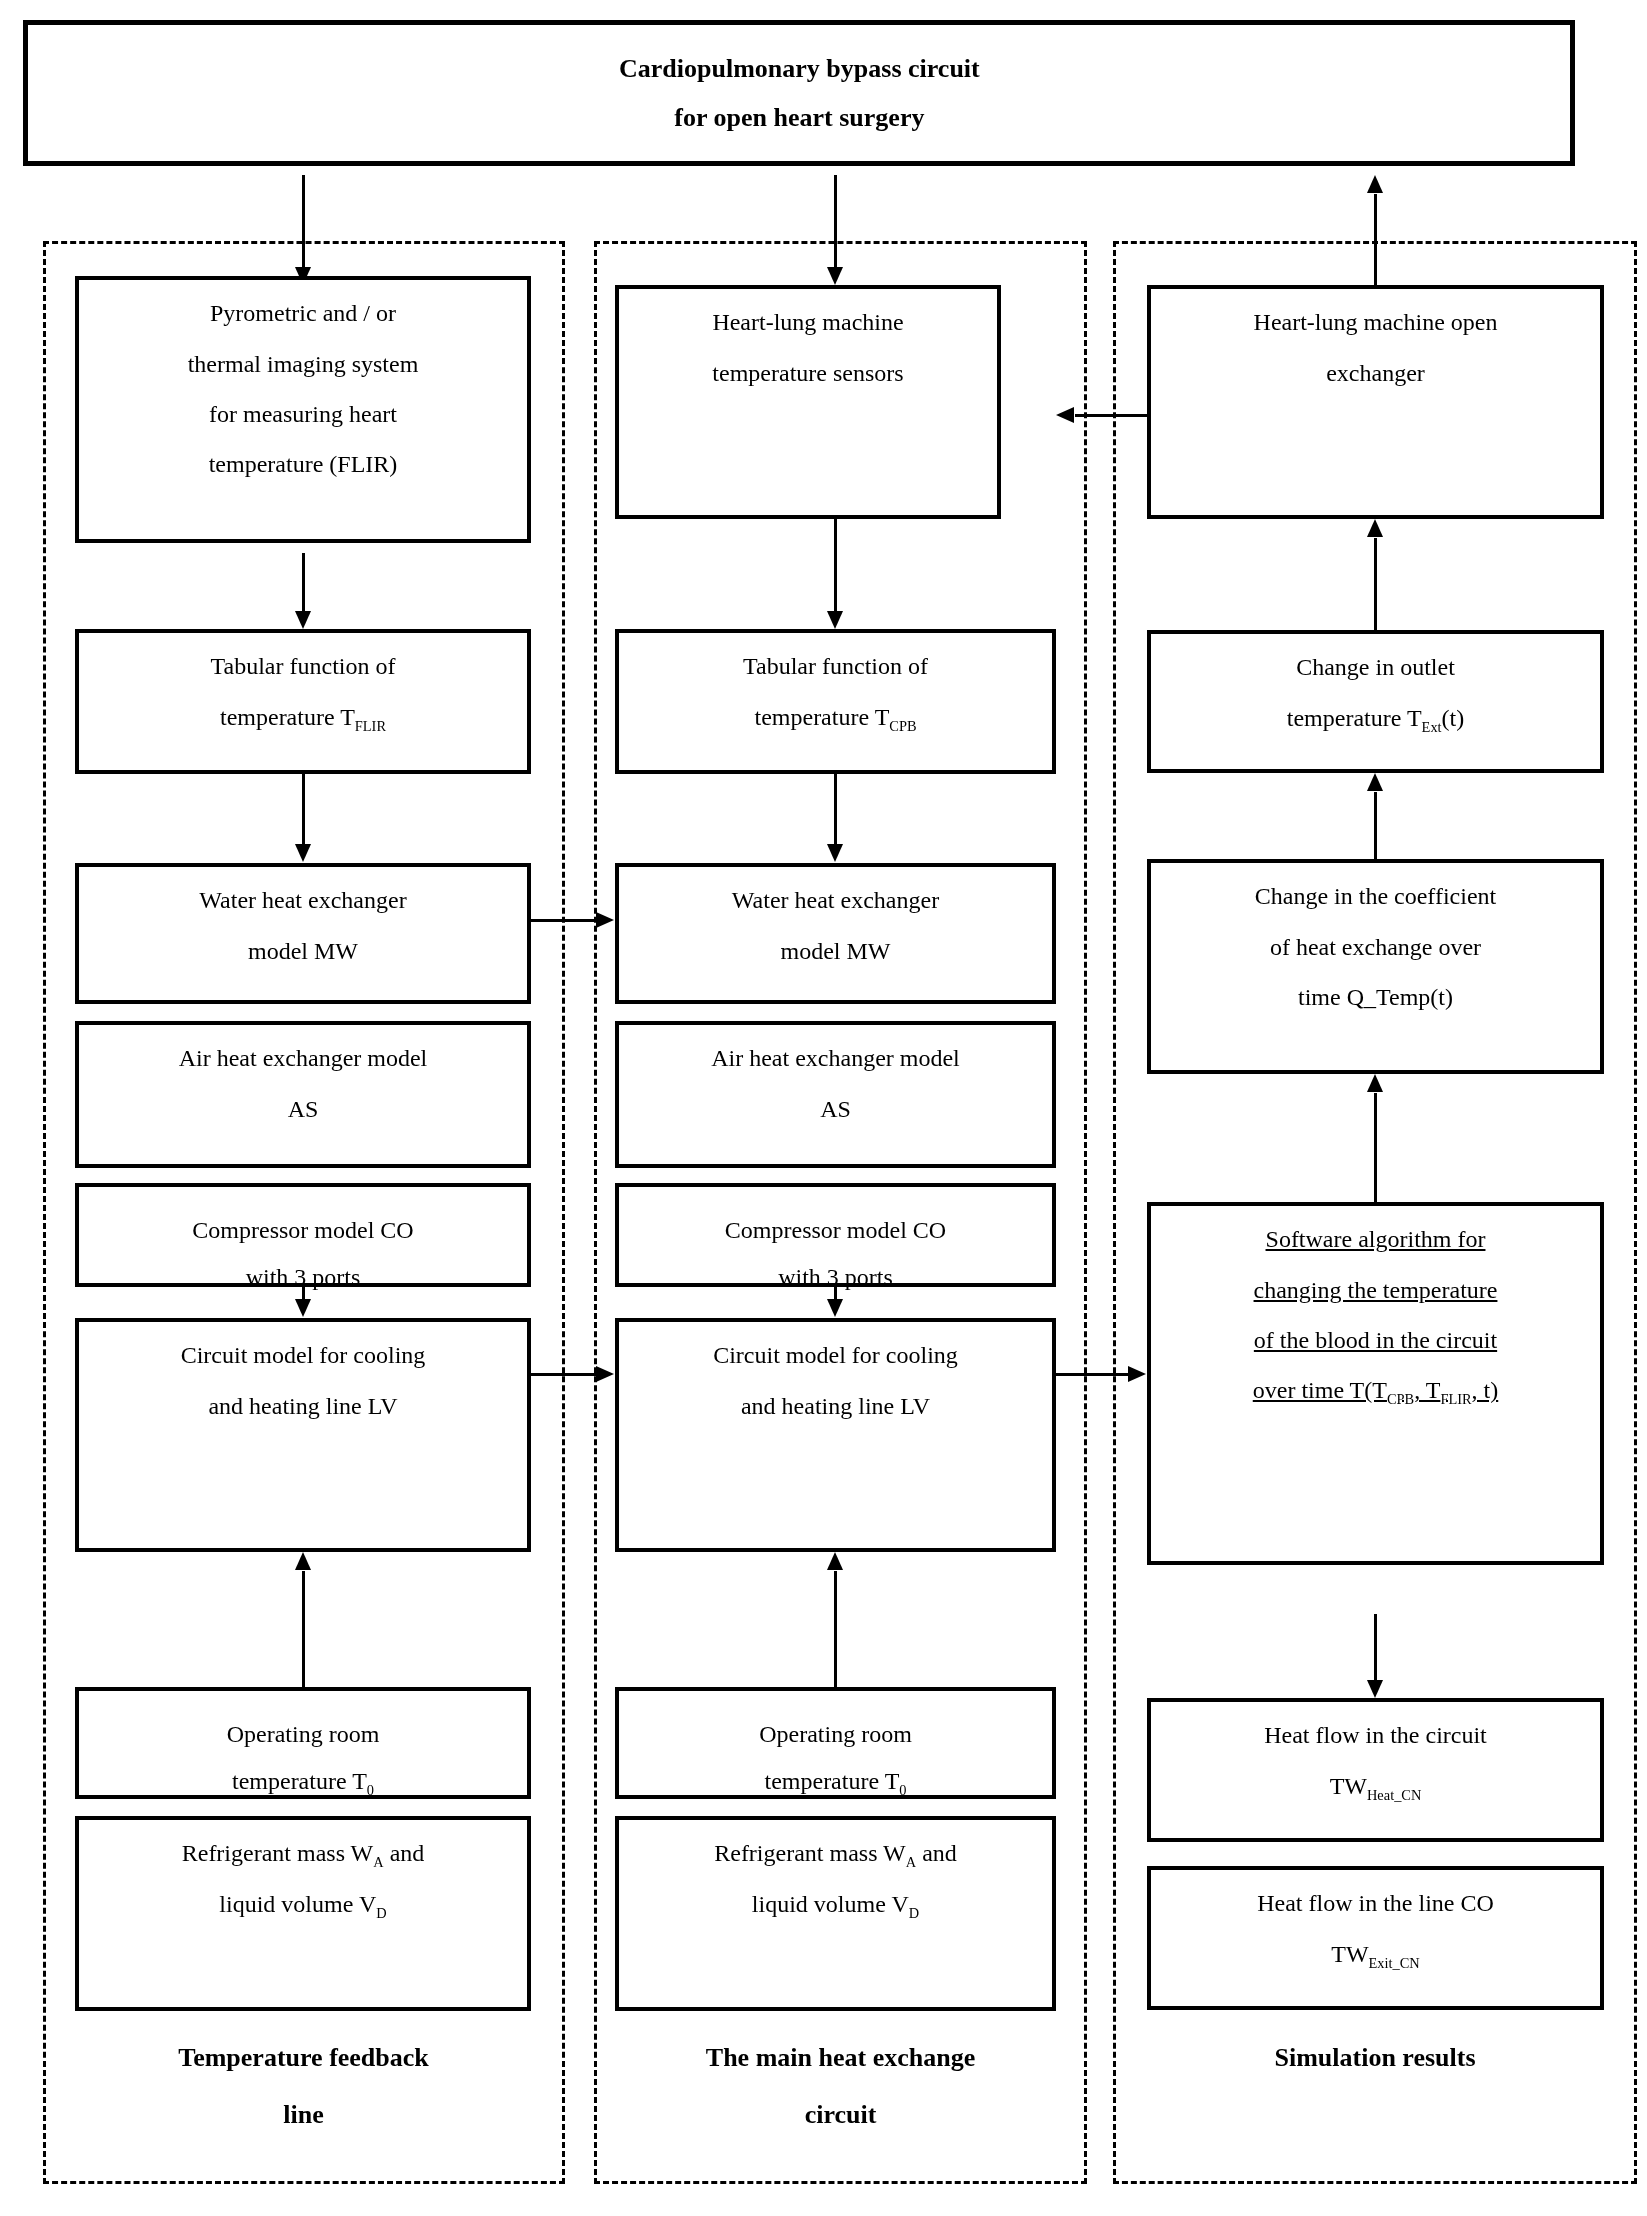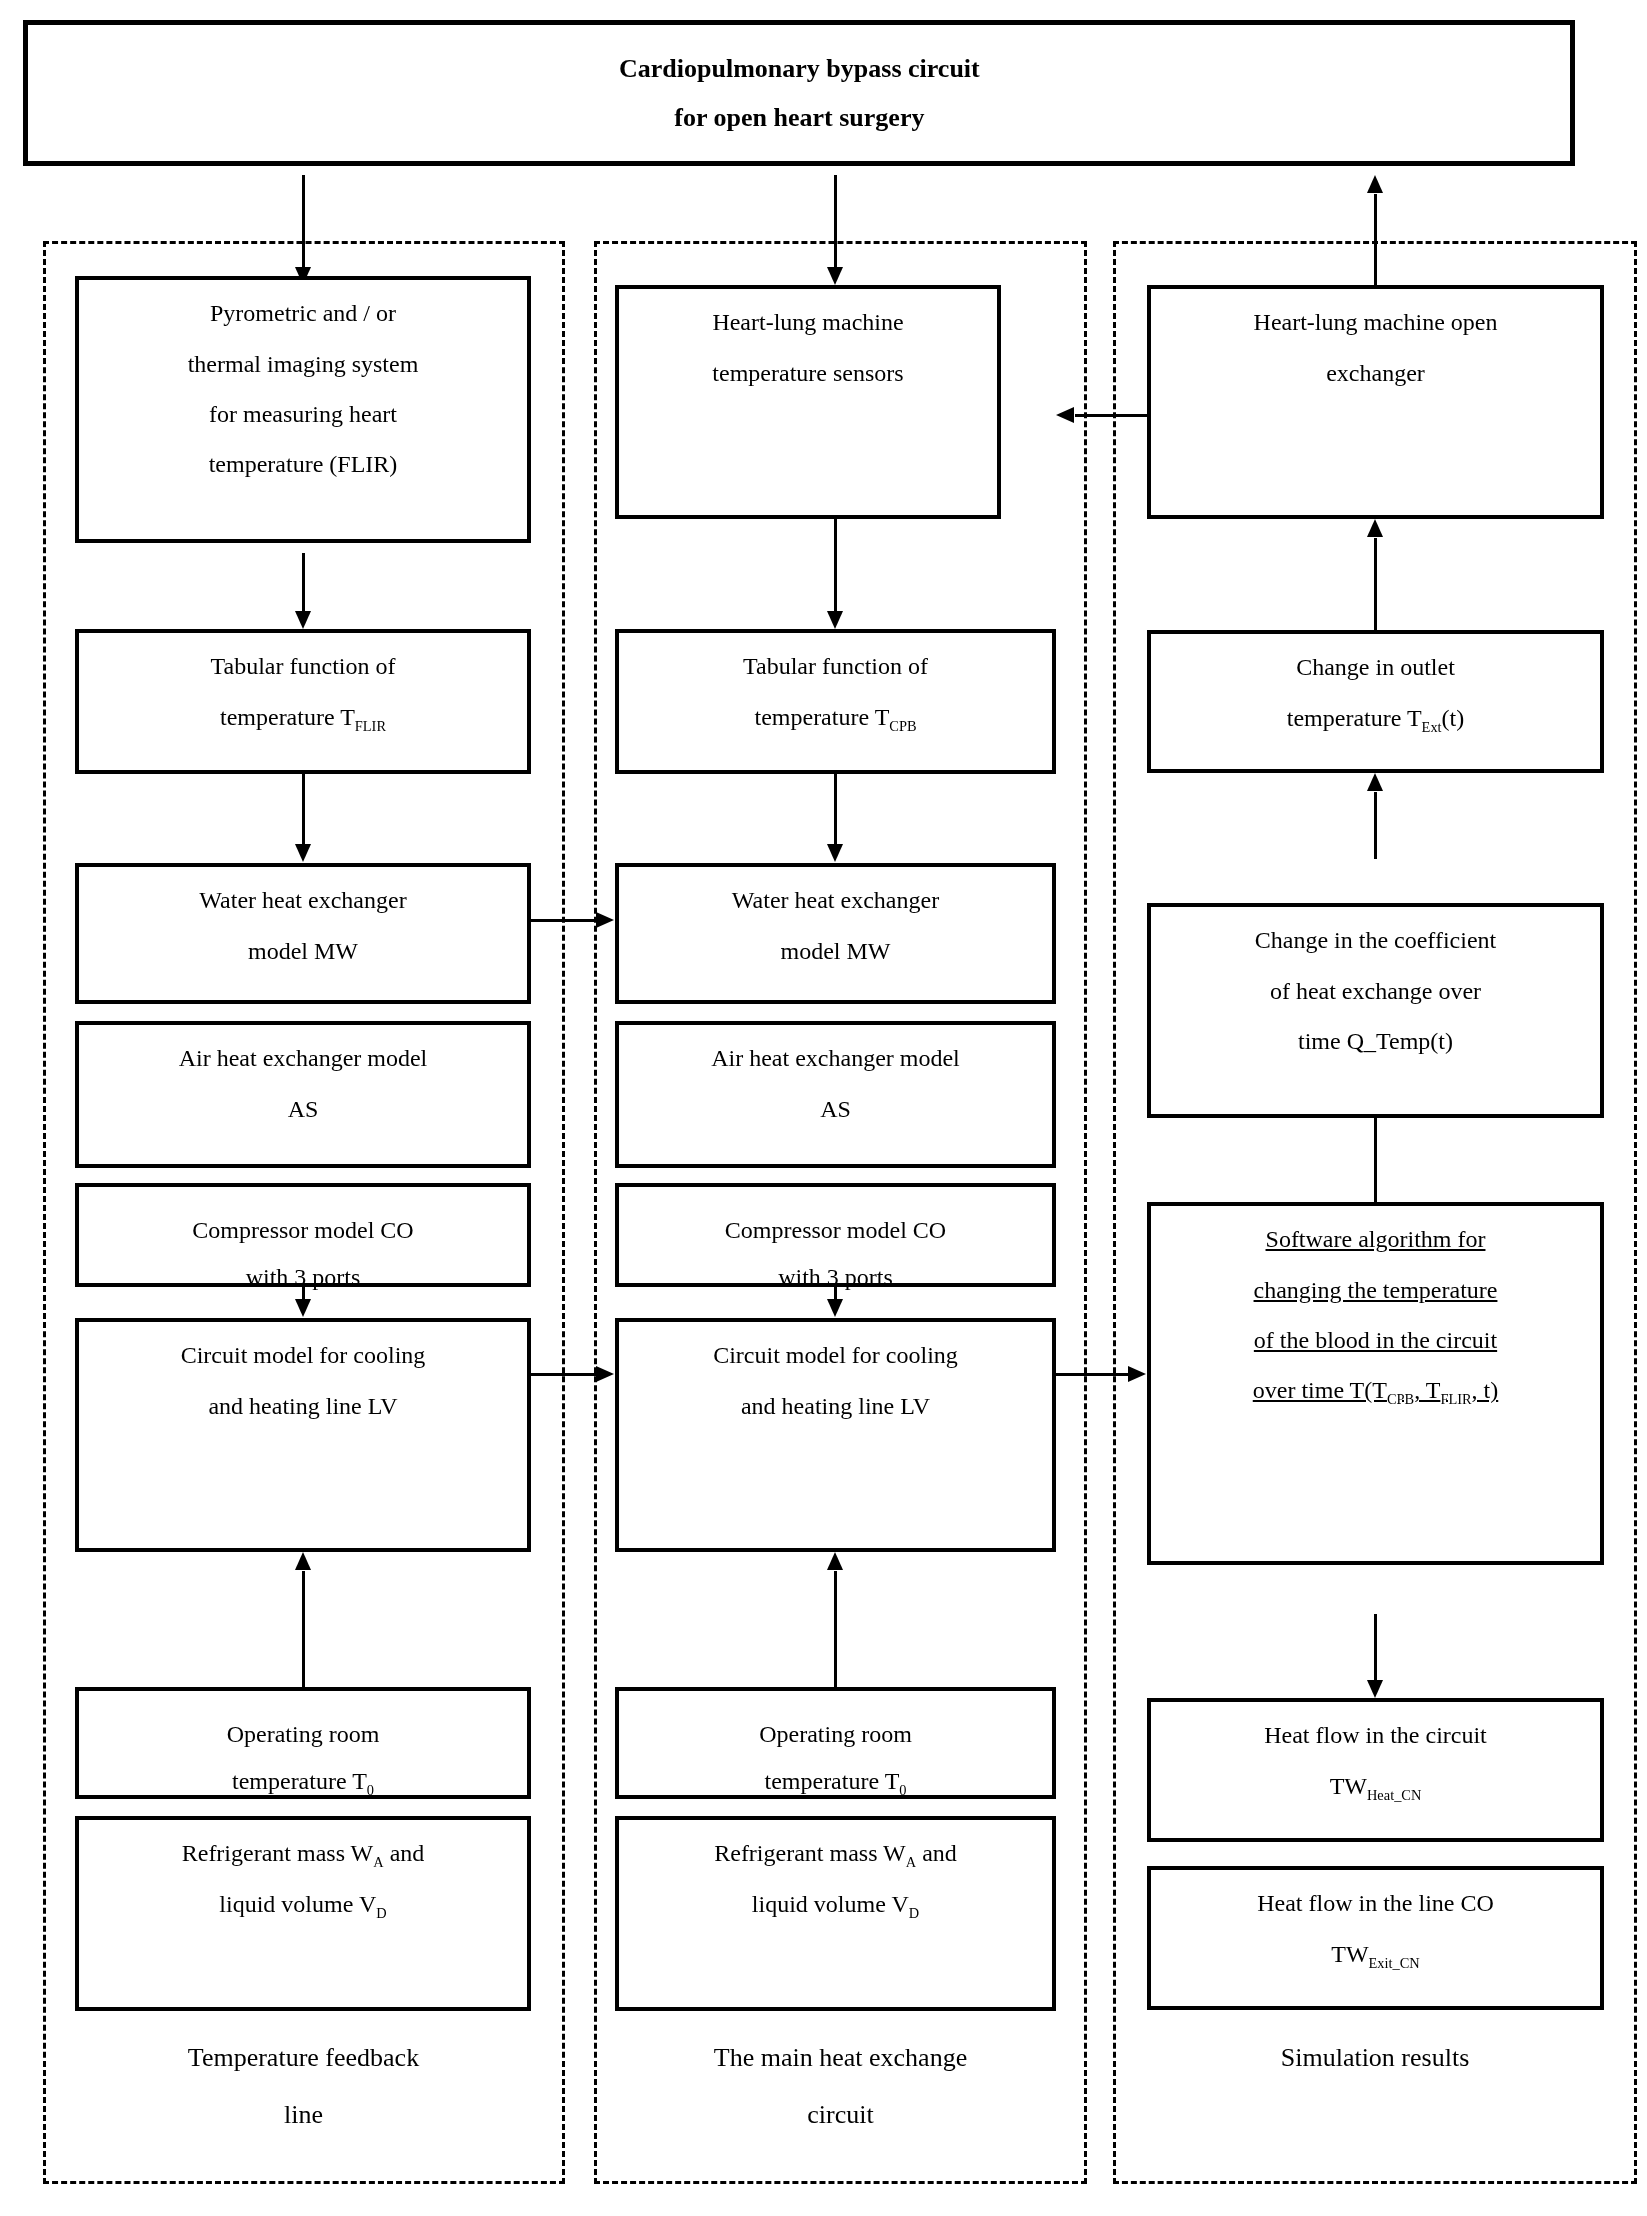--- a/index.html
+++ b/index.html
@@ -36,21 +36,21 @@
     line-height: 2.1;
     padding: 8.3px 12.5px 0 12.5px;
     white-space: pre-line;
     overflow: visible;
   }
   .box.tight { line-height: 1.95; padding-top: 20px; }
   .box sub { font-size: 0.6em; line-height: 0; }
   .col-label {
     position: absolute;
     text-align: center;
-    font-size: 26px; font-weight: normal;
+    font-size: 26px; font-weight: bold;
     line-height: 2.2;
     white-space: pre-line;
   }
   .shaft { position: absolute; background: #000; }
   .head { position: absolute; width: 0; height: 0; }
 </style>
 </head>
 <body>
 
 <div class="title-box" style="left:23.4px; top:20px; width:1552px; height:146px;">Cardiopulmonary bypass circuit
@@ -134,21 +134,21 @@
 and heating line LV</div>
 <div class="box tight" style="left:615px; top:1687px; width:441px; height:112px;">Operating room
 temperature T<sub>0</sub></div>
 <div class="box" style="left:615px; top:1816px; width:441px; height:195px;">Refrigerant mass W<sub>A</sub>  and
 liquid volume V<sub>D</sub></div>
 
 <div class="box" style="left:1147px; top:285px;  width:457px; height:234px;">Heart-lung machine open
 exchanger</div>
 <div class="box" style="left:1147px; top:630px; width:457px; height:143px;">Change in outlet
 temperature T<sub>Ext</sub>(t)</div>
-<div class="box" style="left:1147px; top:859px; width:457px; height:215px;margin-top:44px;">Change in the coefficient
+<div class="box" style="left:1147px; top:859px; width:457px; height:215px;">Change in the coefficient
 of heat exchange over
 time Q_Temp(t)</div>
 <div class="box" style="left:1147px; top:1202px; width:457px; height:363px;text-decoration:underline;">Software algorithm for
 changing the temperature
 of the blood in the circuit
 over time T(T<sub>CPB</sub>, T<sub>FLIR</sub>, t)</div>
 <div class="box" style="left:1147px; top:1698px; width:457px; height:144px;font-family:Liberation Serif, serif;">Heat flow in the circuit
 TW<sub>Heat_CN</sub></div>
 <div class="box" style="left:1147px; top:1866px; width:457px; height:144px;">Heat flow in the line CO
 TW<sub>Exit_CN</sub></div>

